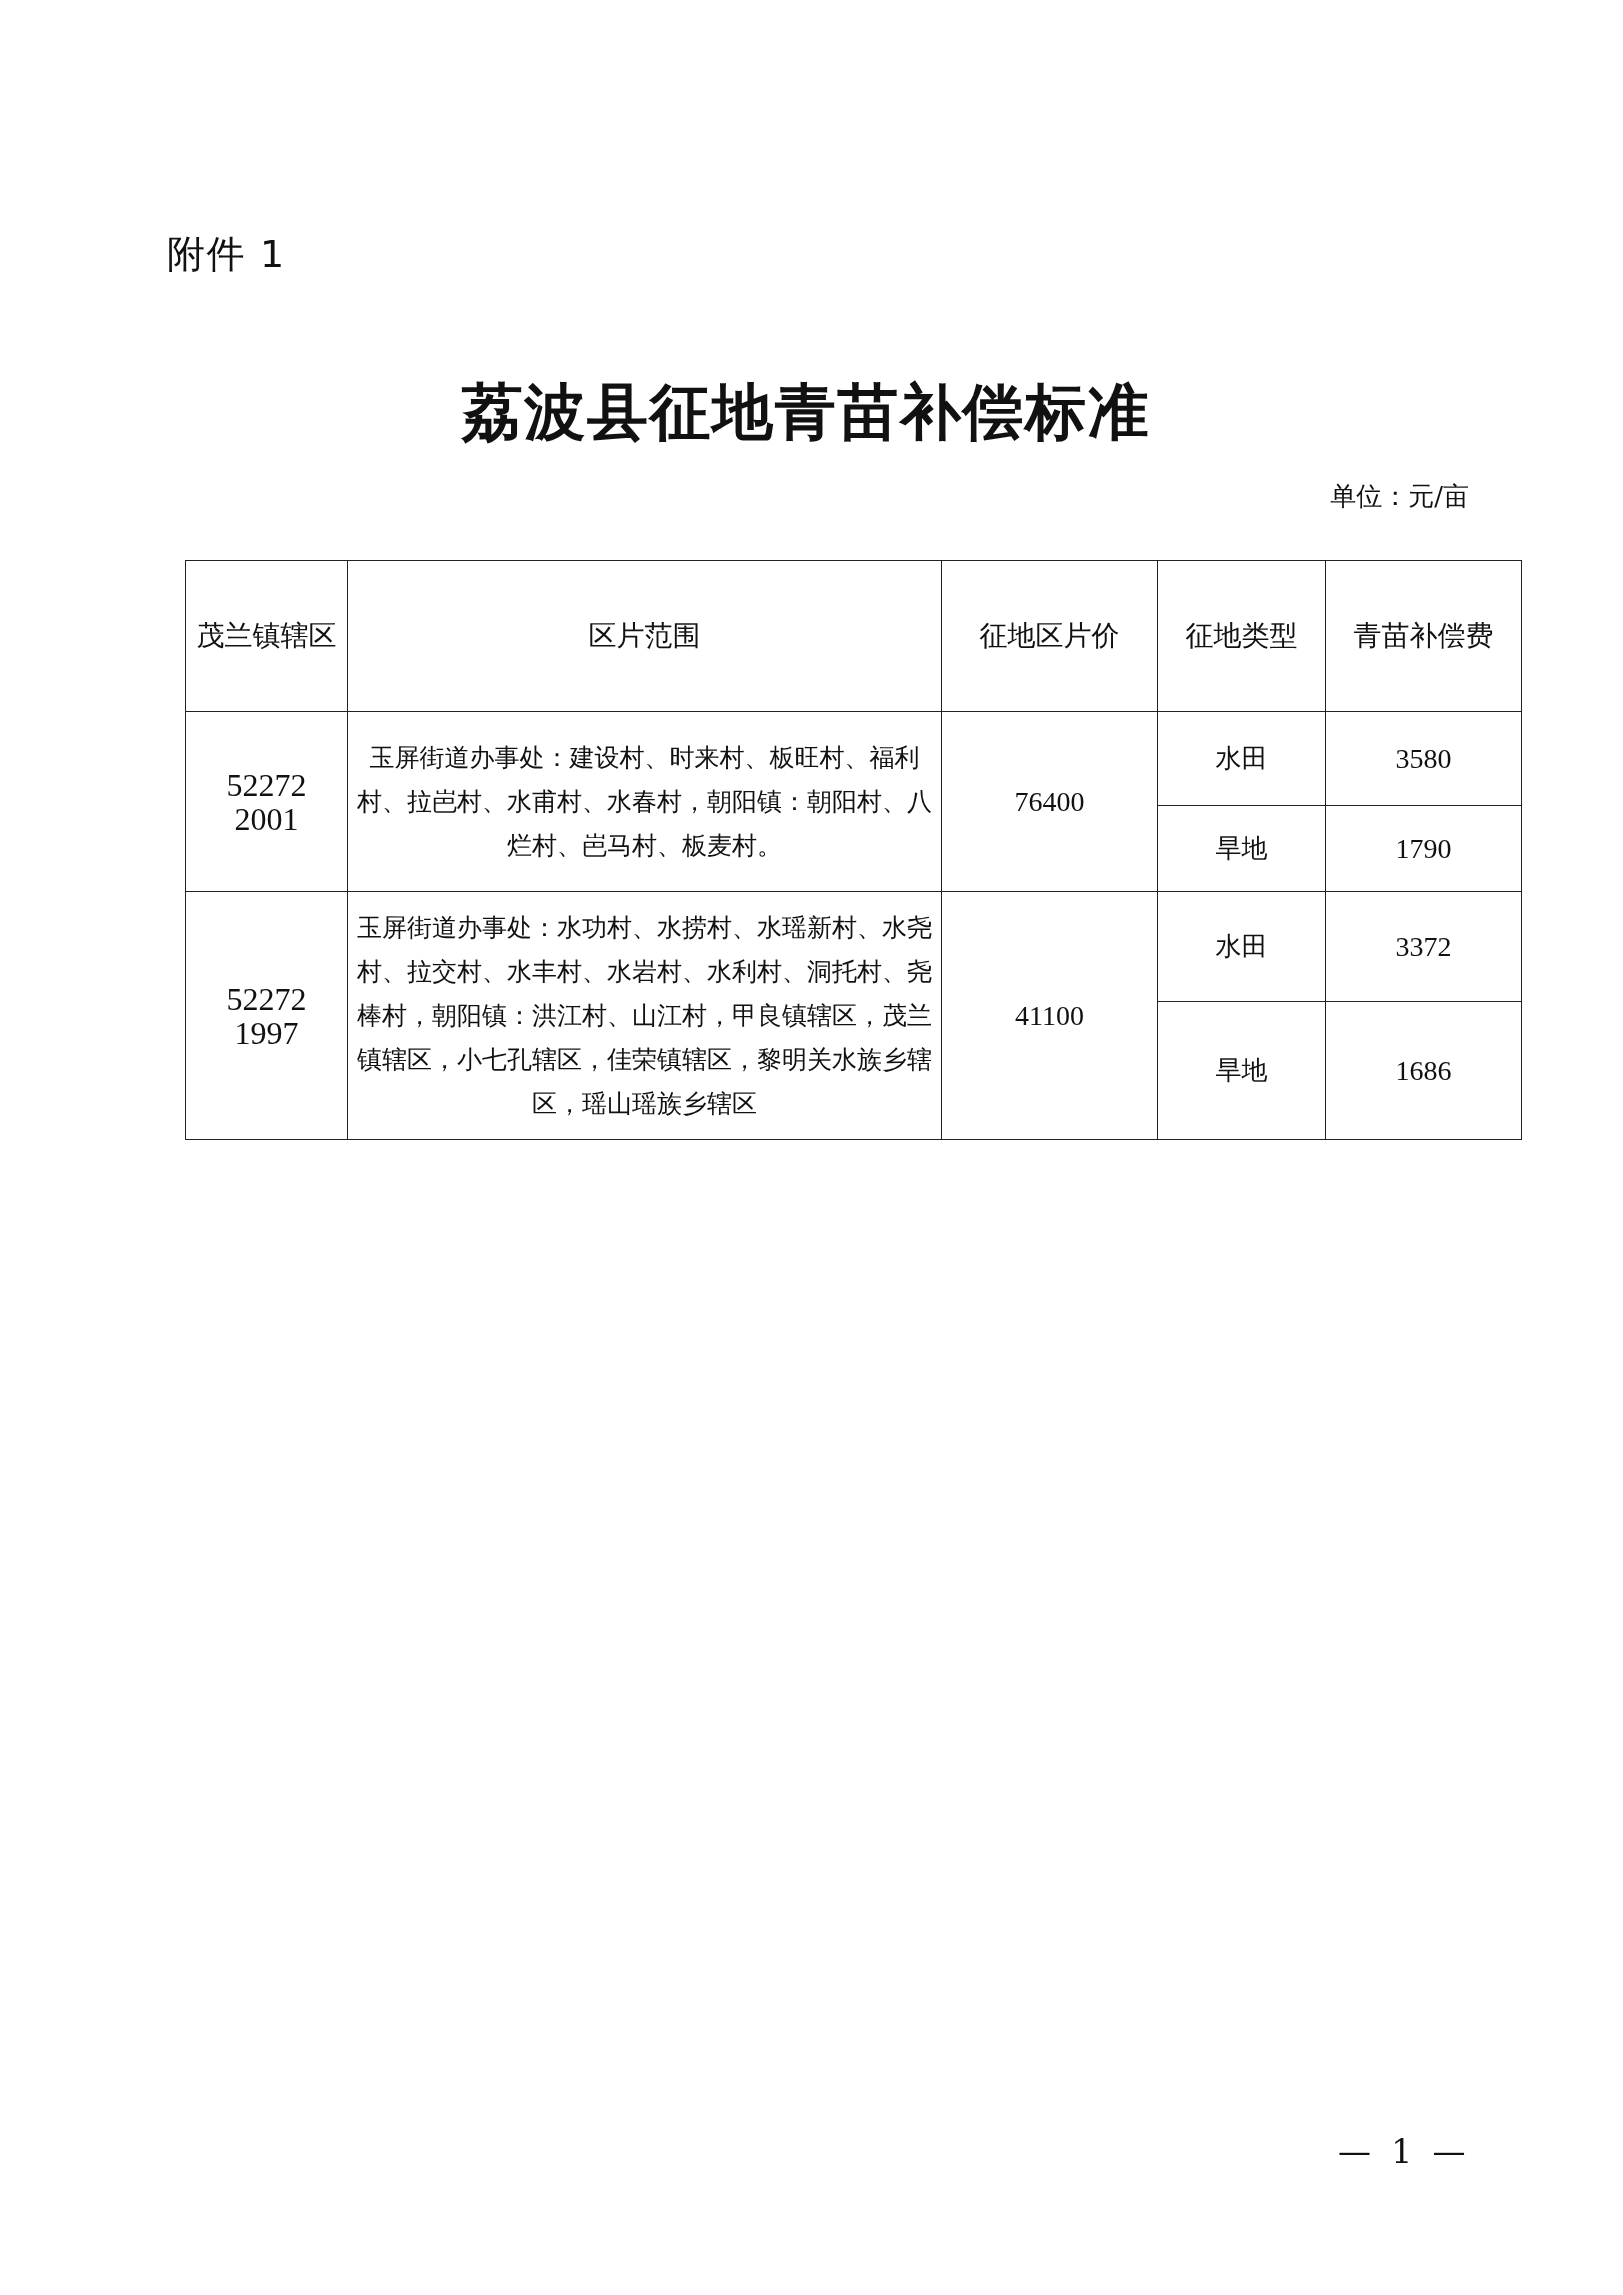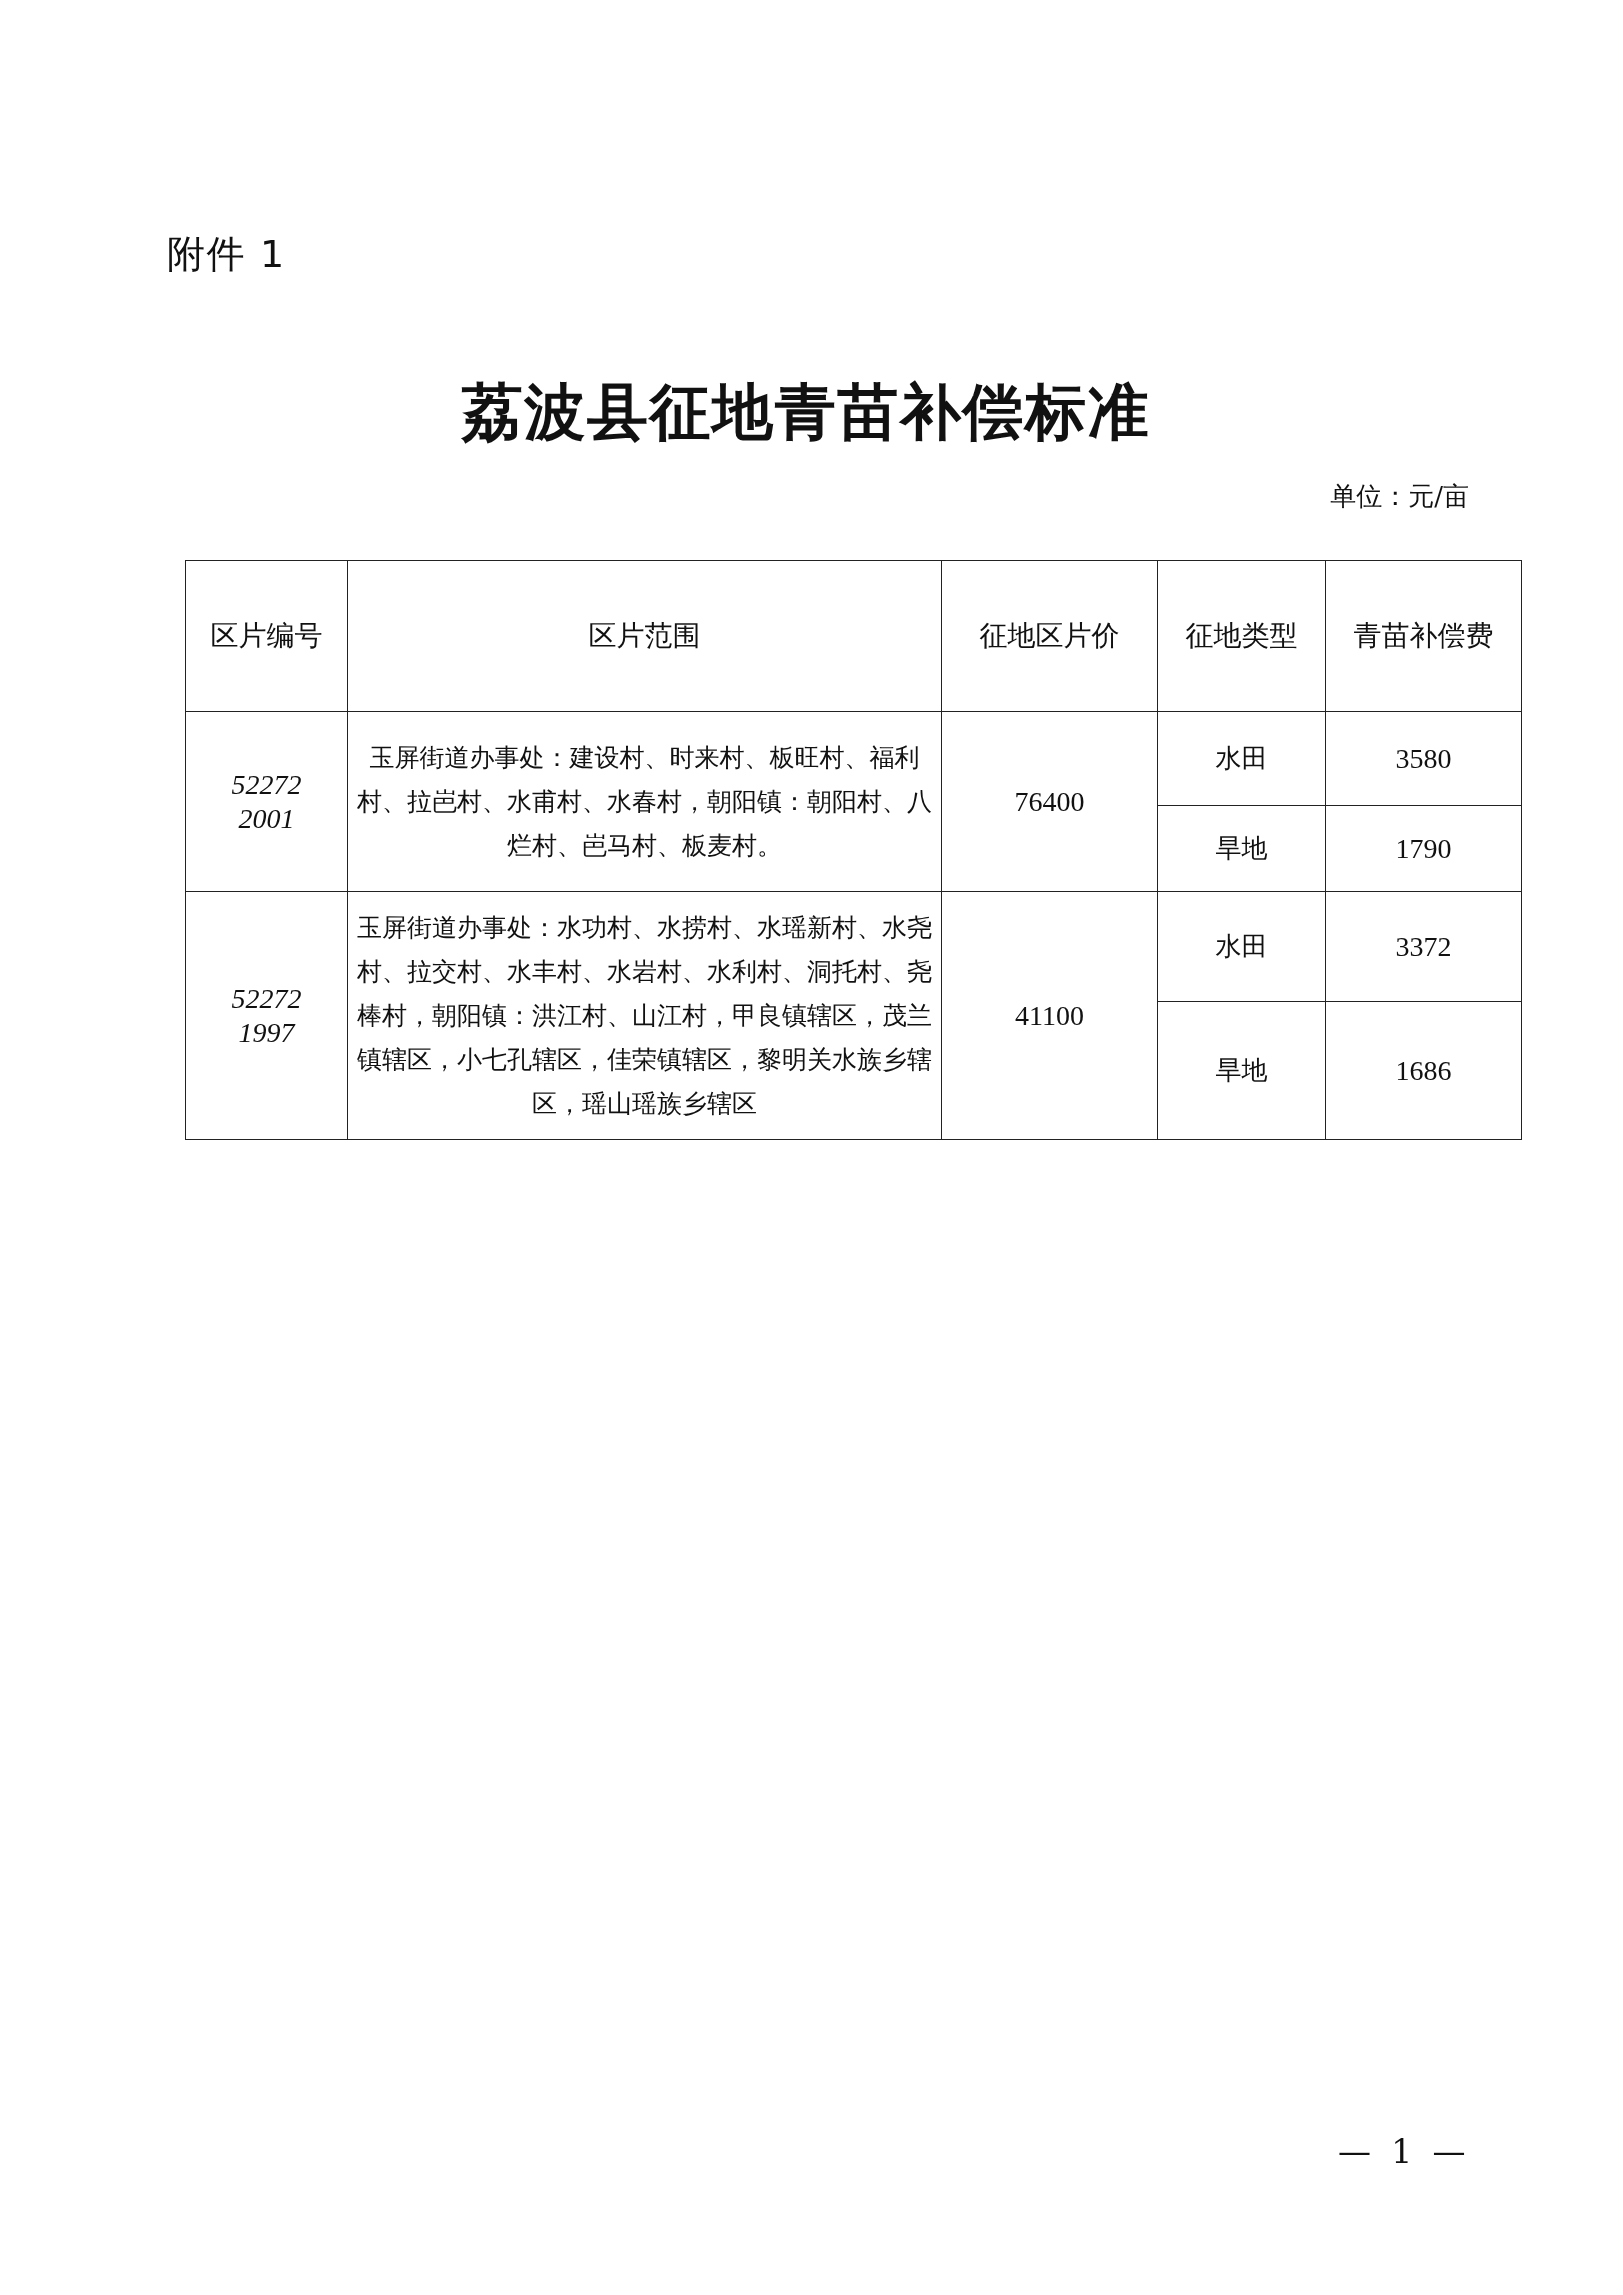--- a/index.html
+++ b/index.html
@@ -20,21 +20,21 @@
     position:absolute; left:185px; top:560px; width:1335px; height:578px;
     border-collapse:collapse; table-layout:fixed;
     font-family:"DejaVu Serif", serif; font-size:26px;
   }
   table.std td, table.std th {
     border:1.6px solid #222; text-align:center; vertical-align:middle; padding:0;
     font-weight:normal;
   }
   table.std th { font-family:"DejaVu Sans", sans-serif; font-size:28px; }
   .scope { text-align:justify; text-align-last:center; padding:0 3.3px !important; line-height:44px; font-size:25px; }
-  .code { line-height:34px; font-family:"Liberation Serif", serif; font-size:28px;font-style:italic; }
+  .code { line-height:34px; font-family:"Liberation Serif", serif; font-size:32px; }
   .num { font-family:"Liberation Serif", serif; font-size:28px; }
   .page-number {
     position:absolute; left:1338px; top:2132px;
     font-family:"DejaVu Serif", serif; font-size:33px; letter-spacing:4.9px;
   }
 </style>
 </head>
 <body>
 
 <div class="attachment-label">附件 1</div>
@@ -44,21 +44,21 @@
 <table class="std">
   <colgroup>
     <col style="width:162px">
     <col style="width:594px">
     <col style="width:216px">
     <col style="width:168px">
     <col style="width:196px">
   </colgroup>
   <tbody>
       <tr style="height:151px">
-    <th>区片编号</th>
+    <th>茂兰镇辖区</th>
     <th>区片范围</th>
     <th>征地区片价</th>
     <th>征地类型</th>
     <th>青苗补偿费</th>
   </tr>
 
   <tr style="height:94px">
     <td rowspan="2" class="code">
       <div>52272</div>
       <div>2001</div>

